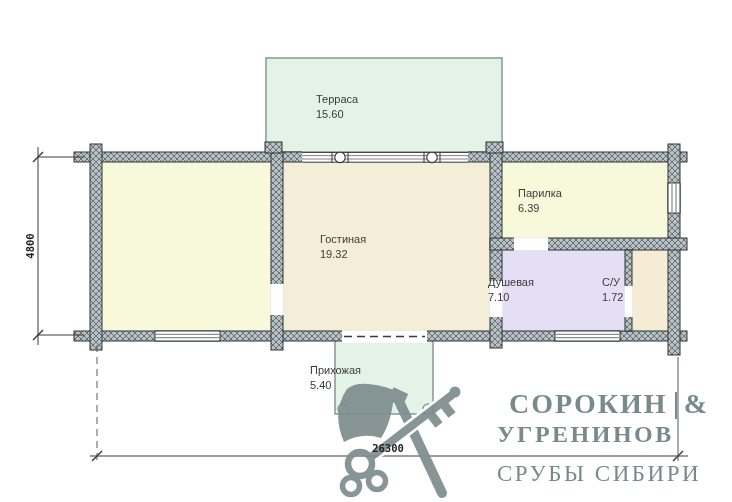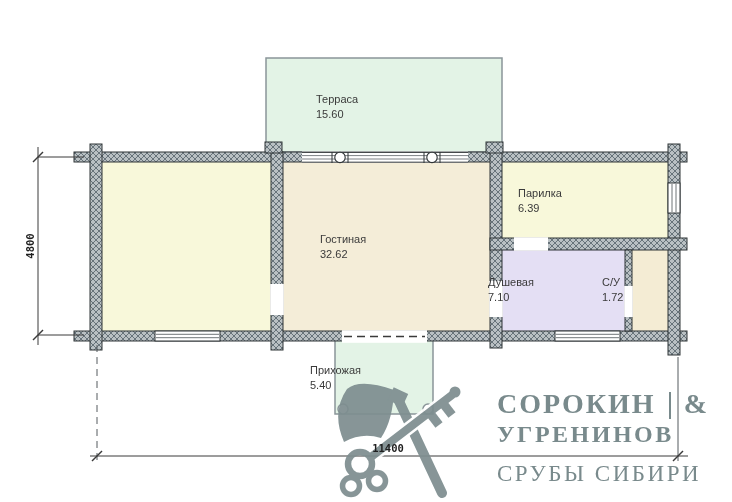--- a/index.html
+++ b/index.html
@@ -7,21 +7,21 @@
           font-family:"Liberation Sans", sans-serif;}
   #plan-svg{position:absolute;left:0;top:0;}
   .rlabel{position:absolute;text-align:left;font-size:11px;line-height:1.35;color:#3a3a3a;}
   .dimlabel{position:absolute;font-family:"DejaVu Sans Mono", monospace;font-size:10.5px;
             font-weight:bold;color:#1f1f1f;text-align:center;letter-spacing:0px;}
   #dim-vertical{left:24px;top:268px;width:44px;transform-origin:0 0;transform:rotate(-90deg);}
   #dim-horizontal{left:356px;top:442px;width:64px;}
   .logo{position:absolute;left:497px;top:388px;width:212px;color:#798a8c;
         font-family:"Liberation Serif", serif;}
   .logo .l1{display:flex;justify-content:space-between;align-items:flex-end;
-            font-weight:bold;font-size:28px;line-height:31px;letter-spacing:2px;}
+            font-weight:bold;font-size:28px;line-height:31px;letter-spacing:2px;margin-left:12px;}
   .logo .l1 .bar{width:2px;height:27px;background:#798a8c;margin:0 2px;}
   .logo .l2{font-weight:bold;font-size:24px;line-height:31px;letter-spacing:2.5px;}
   .logo .l3{font-size:23px;line-height:27px;letter-spacing:2.5px;margin-top:10px;}
 </style>
 </head>
 <body>
 
 <div id="canvas">
 
 <svg id="plan-svg" width="732" height="502" viewBox="0 0 732 502">
@@ -134,41 +134,41 @@
 </svg>
 
 <div class="rlabel" style="left:316px;top:92px;width:140px">
   <div>Терраса</div>
   <div>15.60</div>
 </div>
 <div class="rlabel" style="left:119px;top:233px;width:140px">
 </div>
 <div class="rlabel" style="left:320px;top:232px;width:140px">
   <div>Гостиная</div>
-  <div>32.62</div>
+  <div>19.32</div>
 </div>
 <div class="rlabel" style="left:518px;top:186px;width:140px">
   <div>Парилка</div>
   <div>6.39</div>
 </div>
 <div class="rlabel" style="left:488px;top:275px;width:140px">
   <div>Душевая</div>
   <div>7.10</div>
 </div>
 <div class="rlabel" style="left:602px;top:275px;width:60px">
   <div>С/У</div>
   <div>1.72</div>
 </div>
 <div class="rlabel" style="left:310px;top:363px;width:140px">
   <div>Прихожая</div>
   <div>5.40</div>
 </div>
 
 <div class="dimlabel" id="dim-vertical">4800</div>
-<div class="dimlabel" id="dim-horizontal">11400</div>
+<div class="dimlabel" id="dim-horizontal">26300</div>
 
 <div class="logo">
   <div class="l1">
     <span>СОРОКИН</span>
     <span class="bar"></span>
     <span>&amp;</span>
   </div>
   <div class="l2">УГРЕНИНОВ</div>
   <div class="l3">СРУБЫ СИБИРИ</div>
 </div>

